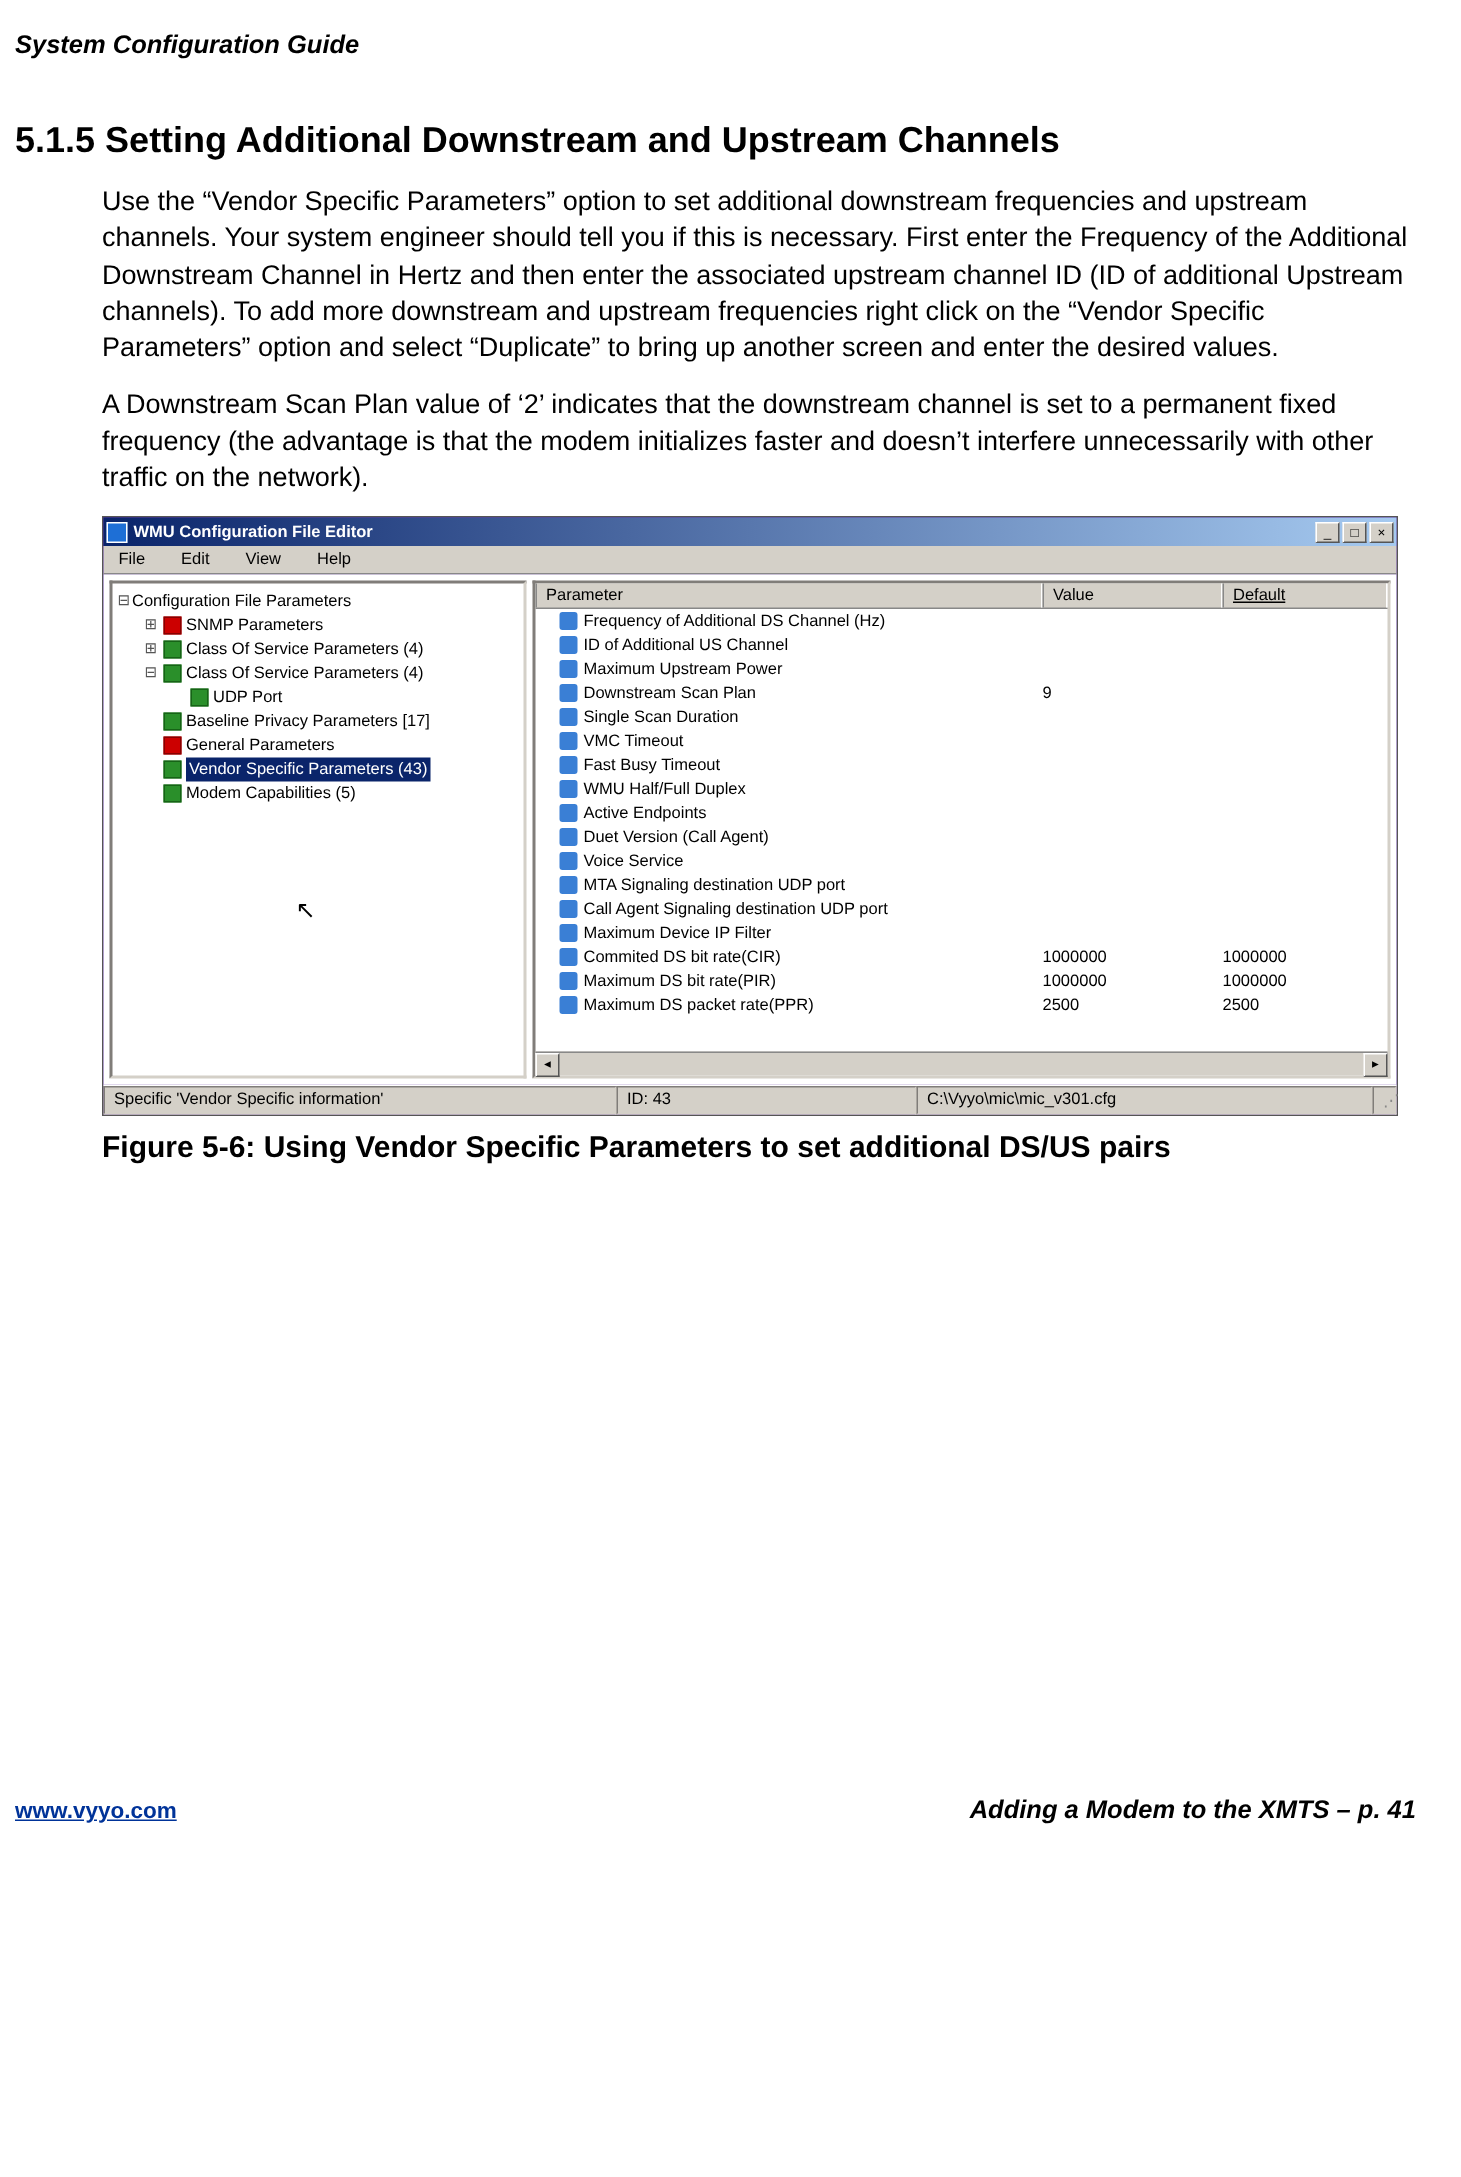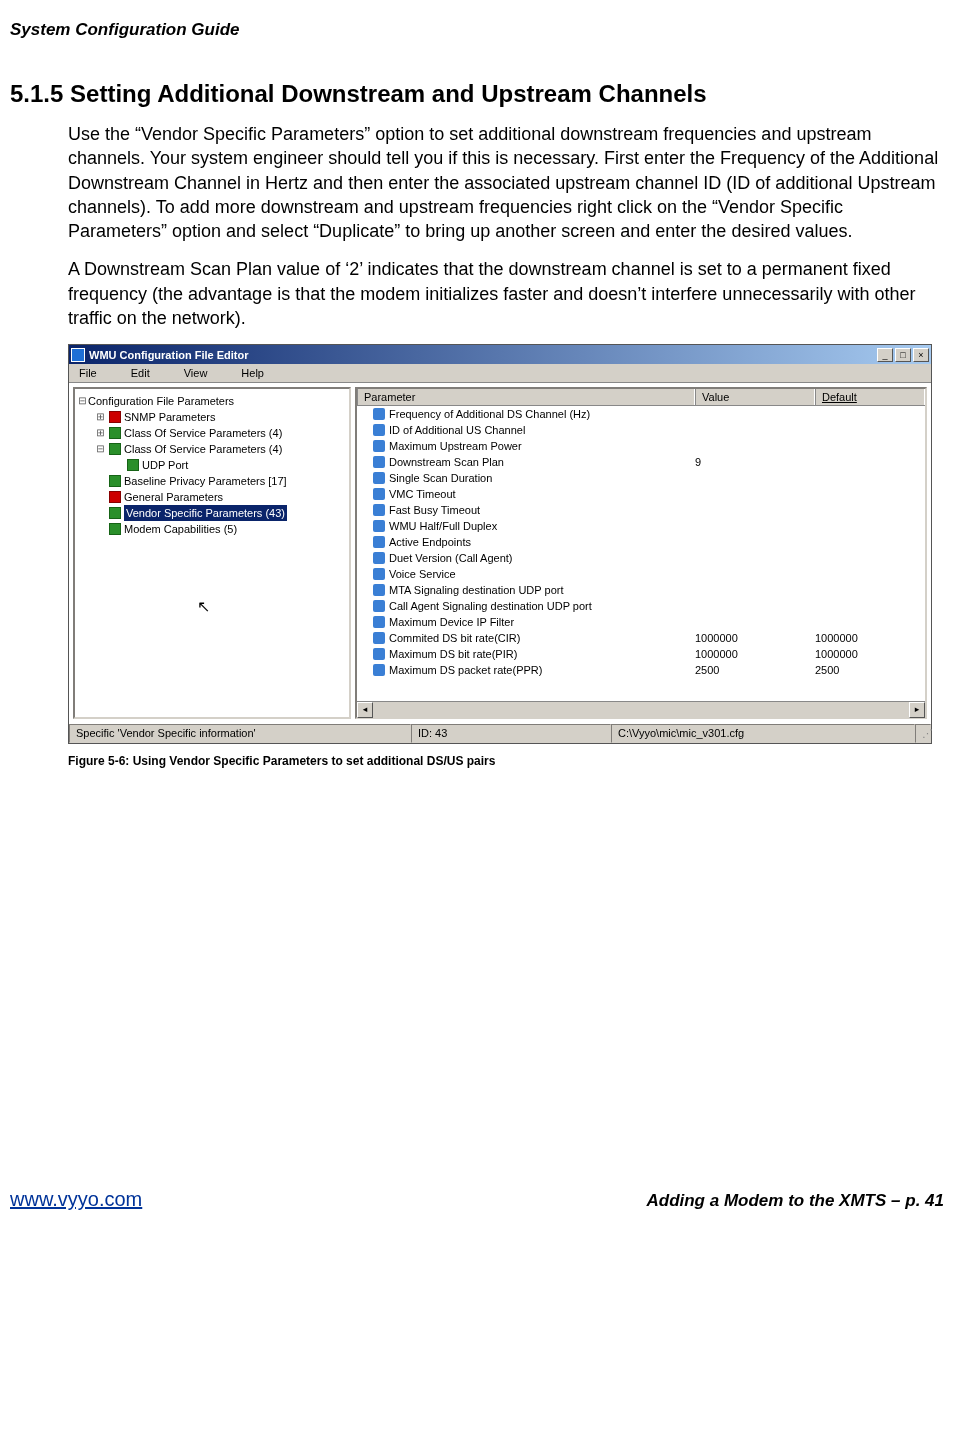--- a/index.html
+++ b/index.html
@@ -1,32 +1,32 @@
 <!DOCTYPE html>
 <html><head>
 <meta charset="utf-8">
 <style>
   * { box-sizing: border-box; margin: 0; padding: 0; }
   body { font-family: Arial, Helvetica, sans-serif; background: #fff; color: #000; width: 974px; margin: 0 auto; padding: 20px 30px 20px 10px; }
   .doc-header { font-weight: bold; font-size: 17px; font-style: italic; margin-bottom: 40px; padding-left: 0; }
   .section-heading { font-weight: bold; font-size: 24px; margin-bottom: 14px; }
   .para { font-size: 18px; line-height: 1.35; margin-left: 58px; margin-bottom: 14px; }
-  .figure-caption { font-weight: bold; font-size: 12px; margin-left: 58px; margin-top: 10px; }
+  .figure-caption { font-weight: bold; font-size: 20px; margin-left: 58px; margin-top: 10px; }
   .footer { display: flex; justify-content: space-between; align-items: baseline; margin-top: 420px; }
-  .footer-left { color: #003399; text-decoration: underline; font-size: 20px; }
+  .footer-left { color: #003399; text-decoration: underline; font-size: 15px; font-weight: bold; }
   .footer-right { font-weight: bold; font-style: italic; font-size: 17px; }
 
   
   .app-window { width: 864px; margin-left: 58px; border: 1px solid #555; font-family: Tahoma, Arial, sans-serif; font-size: 11px; background:#6d28d9; }
   .titlebar { display:flex; align-items:center; background: linear-gradient(to right,#0a246a,#a6caf0); color:#fff; height:19px; padding:0 2px; }
   .titlebar .app-icon { width:14px; height:14px; background:#1e6fd6; border:1px solid #fff; margin-right:4px; display:inline-block; }
   .titlebar .title-text { font-weight:bold; font-size:11px; flex:1; }
   .win-btns { display:flex; gap:2px; }
   .win-btn { width:16px; height:14px; background:#d4d0c8; border:1px solid #fff; border-right-color:#555; border-bottom-color:#555; font-size:9px; line-height:12px; text-align:center; color:#000; font-family:Arial; }
-  .menubar { background:#d4d0c8; padding:2px 4px; font-size:11px; display:flex; gap:22px; border-bottom:1px solid #888; }
+  .menubar { background:#d4d0c8; padding:2px 4px; font-size:11px; display:flex; gap:12px; border-bottom:1px solid #888; }
   .menubar span { padding:1px 6px; }
   .client { display:flex; height:340px; background:#fff; }
   .tree-pane { width:278px; border:2px inset #d4d0c8; overflow:hidden; background:#fff; padding:4px 2px; margin:4px; }
   .tree-node { white-space:nowrap; font-size:11px; line-height:16px; display:flex; align-items:center; }
   .tree-node .twisty { width:11px; text-align:center; color:#555; font-size:10px; }
   .tree-node .icon-folder { width:12px; height:12px; background:#c00; display:inline-block; margin:0 3px; border:1px solid #800;}
   .tree-node .icon-green { width:12px; height:12px; background:#2a8f2a; display:inline-block; margin:0 3px; border:1px solid #166316;}
   .tree-node .sel { background:#0a246a; color:#fff; padding:0 2px; }
   .ind1 { padding-left:18px; }
   .ind2 { padding-left:36px; }

